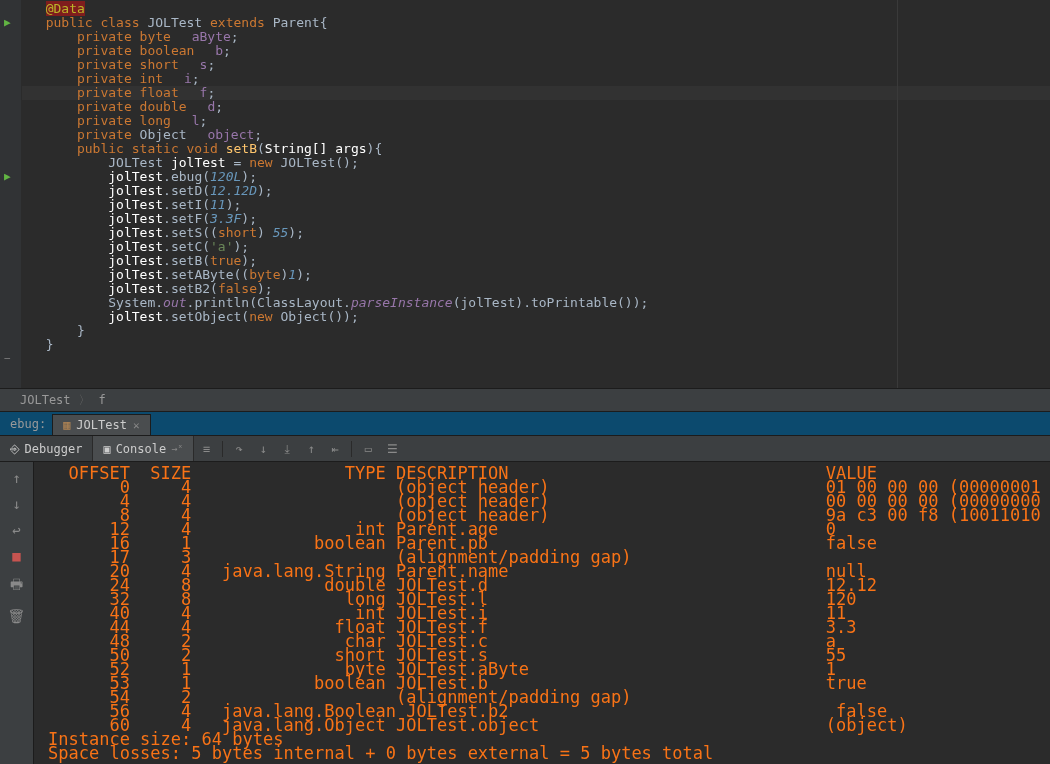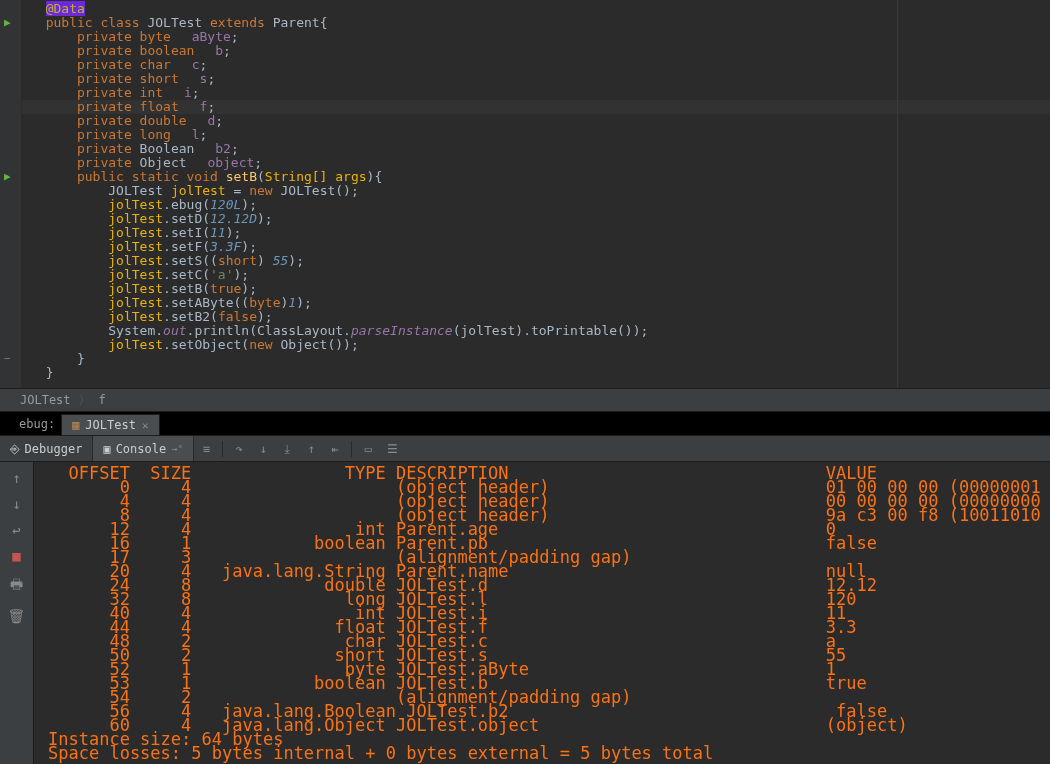--- a/index.html
+++ b/index.html
@@ -42,45 +42,45 @@
     bottom:0;
     left:875px;
     width:0;
     border-left:1px solid #3a3a3a;
   }
   .line { white-space:pre; height:14px; }
   .hl { background:#323232; margin-left:-8px; padding-left:8px; margin-right:-200px; }
   .kw { color:#cc7832;margin-top:16px; }      
   .cls { color:#a9b7c6; }
   .method { color:#ffc66d; }  
-  .ann { color:#bbb529; background:#6d28d9; }
+  .ann { color:#bbb529; background:#7f1d1d; }
   .str { color:#6a8759; }
   .num { color:#6897bb;font-style:italic; }
   .field { color:#9876aa;margin-left:13px; }
   .it { font-style:italic; color:#9876aa; }
-  .param { color:#eab308; }
+  .param { color:#ffffff; }
   .pun { color:#a9b7c6; }
   .bc {
     height: 24px;
     border-top:1px solid #1c1c1c;
     border-bottom:1px solid #1c1c1c;
     background:#3c3f41;
     padding:4px 20px;
     font-size:12px;
     color:#999;
     display:flex;
     align-items:center;
     gap:8px;
   }
   .debug-header {
     height: 24px;
-    background:#000000;
+    background:#0c4a6e;
     display:flex;
     align-items:flex-end;
-    padding-left:13px;
+    padding-left:4px;
     font-size:12px;
     border-bottom:1px solid #1c1c1c;
   }
   .debug-label { color:#999; padding:4px 6px; }
   .debug-tab {
     background:#4a4d4f;
     border:1px solid #1c1c1c;
     border-bottom:none;
     padding:3px 10px;
     color:#ccc;
@@ -153,27 +153,25 @@
     <span class="g-icon" style="top:170px;color:#62b543;">▶</span>
     <span class="g-icon" style="top:352px;color:#777;">−</span>
   </div>
   <div class="editor">
     <div class="editor-right-line"></div>
 
     <div class="line">  <span class="ann">@Data</span></div>
     <div class="line">  <span class="kw">public class </span><span class="cls">JOLTest</span><span class="kw"> extends </span><span class="cls">Parent</span><span class="pun">{</span></div>
     <div class="line">      <span class="kw">private byte </span><span class="field">aByte</span><span class="pun">;</span></div>
     <div class="line">      <span class="kw">private boolean </span><span class="field">b</span><span class="pun">;</span></div>
-    <div class="line">      <span class="kw">private char </span><span class="field">c</span><span class="pun">;</span></div>
     <div class="line">      <span class="kw">private short </span><span class="field">s</span><span class="pun">;</span></div>
     <div class="line">      <span class="kw">private int </span><span class="field">i</span><span class="pun">;</span></div>
     <div class="line hl">      <span class="kw">private float </span><span class="field">f</span><span class="pun">;</span></div>
     <div class="line">      <span class="kw">private double </span><span class="field">d</span><span class="pun">;</span></div>
     <div class="line">      <span class="kw">private long </span><span class="field">l</span><span class="pun">;</span></div>
-    <div class="line">      <span class="kw">private </span><span class="cls">Boolean </span><span class="field">b2</span><span class="pun">;</span></div>
     <div class="line">      <span class="kw">private </span><span class="cls">Object </span><span class="field">object</span><span class="pun">;</span></div>
     <div class="line">      <span class="kw">public static void </span><span class="method">setB</span><span class="pun">(</span><span class="param">String[] args</span><span class="pun">){</span></div>
     <div class="line">          <span class="cls">JOLTest </span><span class="param">jolTest</span><span class="pun"> = </span><span class="kw">new </span><span class="cls">JOLTest()</span><span class="pun">;</span></div>
     <div class="line">          <span class="param">jolTest</span><span class="pun">.ebug(</span><span class="num">120L</span><span class="pun">);</span></div>
     <div class="line">          <span class="param">jolTest</span><span class="pun">.setD(</span><span class="num">12.12D</span><span class="pun">);</span></div>
     <div class="line">          <span class="param">jolTest</span><span class="pun">.setI(</span><span class="num">11</span><span class="pun">);</span></div>
     <div class="line">          <span class="param">jolTest</span><span class="pun">.setF(</span><span class="num">3.3F</span><span class="pun">);</span></div>
     <div class="line">          <span class="param">jolTest</span><span class="pun">.setS((</span><span class="kw">short</span><span class="pun">) </span><span class="num">55</span><span class="pun">);</span></div>
     <div class="line">          <span class="param">jolTest</span><span class="pun">.setC(</span><span class="str">'a'</span><span class="pun">);</span></div>
     <div class="line">          <span class="param">jolTest</span><span class="pun">.setB(</span><span class="kw">true</span><span class="pun">);</span></div>

